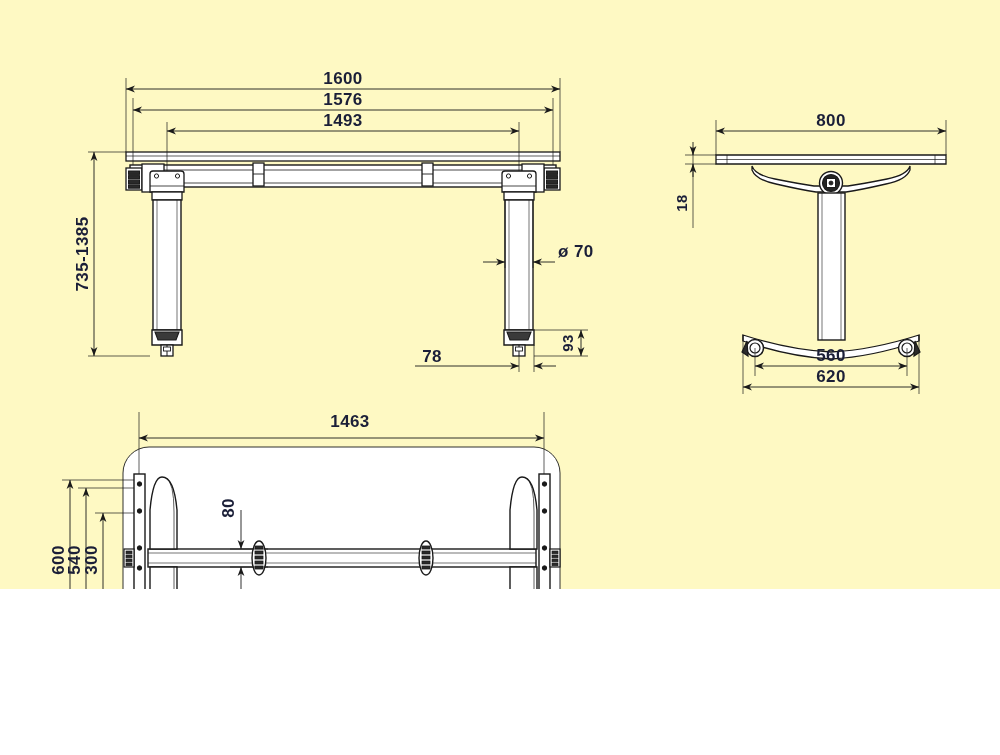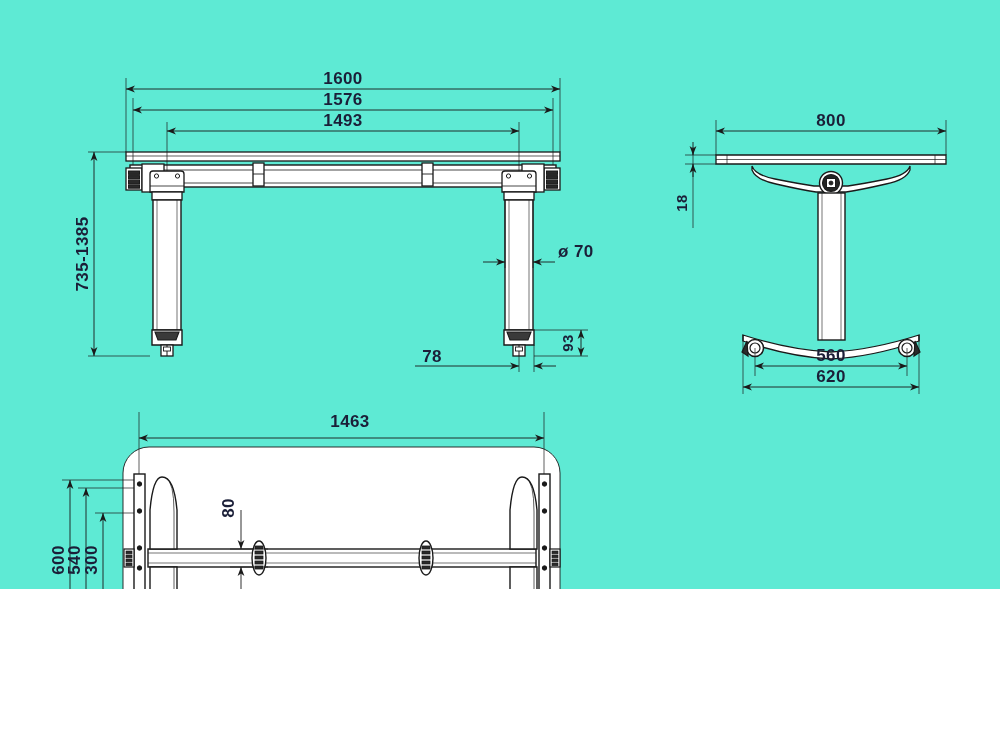--- a/index.html
+++ b/index.html
@@ -7,21 +7,21 @@
     padding: 0;
     background: #ffffff;
   }
   body {
     font-family: "Liberation Sans", sans-serif;
   }
   #sheet {
     position: relative;
     width: 1000px;
     height: 589px;
-    background: #5eead4;
+    background: #fef9c3;
     overflow: hidden;
   }
   #sheet svg {
     position: absolute;
     left: 0;
     top: 0;
   }
   .dimtext {
     font-family: "Liberation Sans", sans-serif;
     font-size: 17px;

